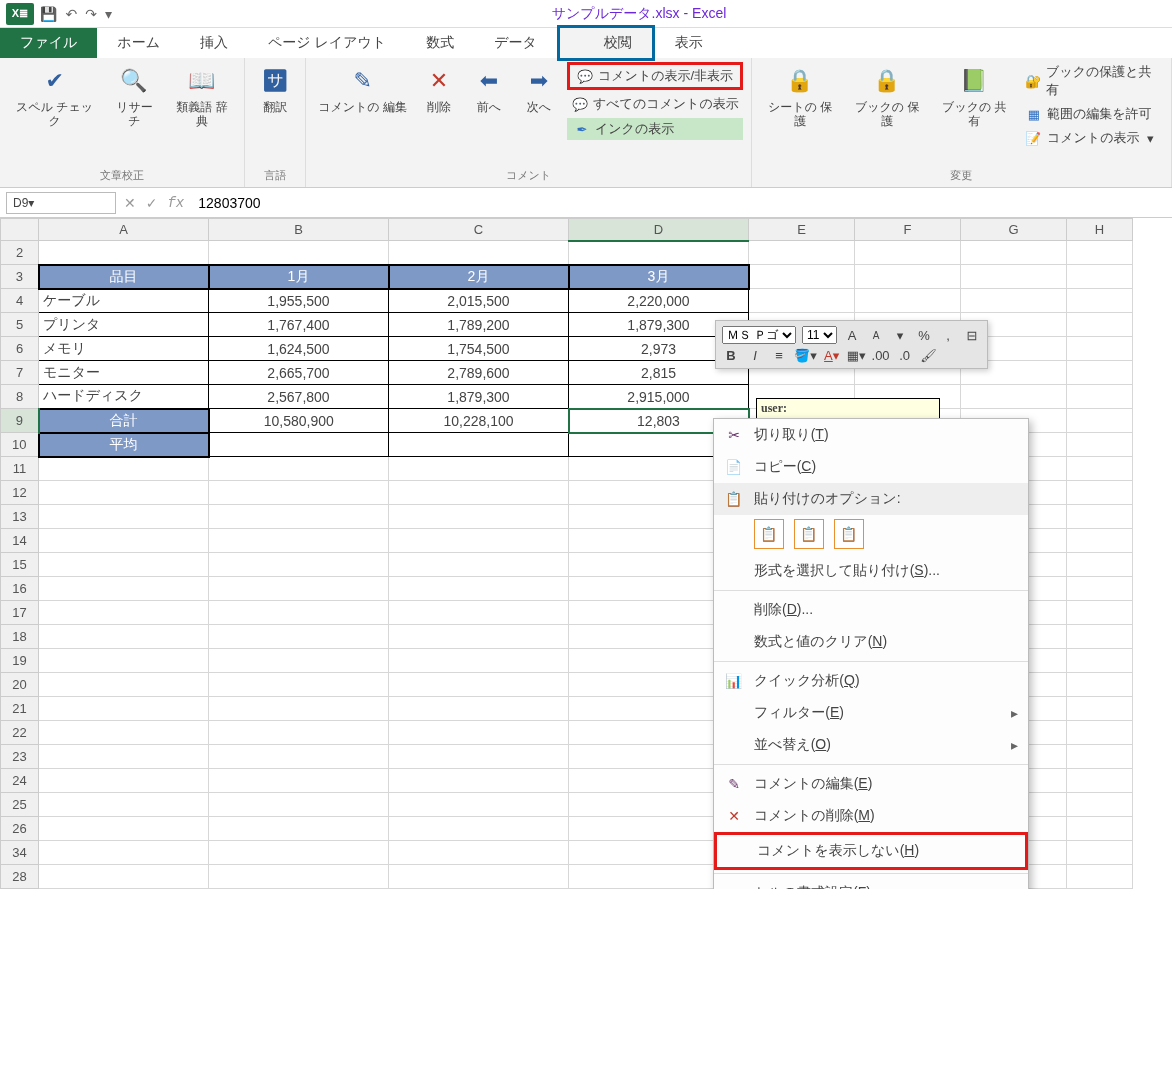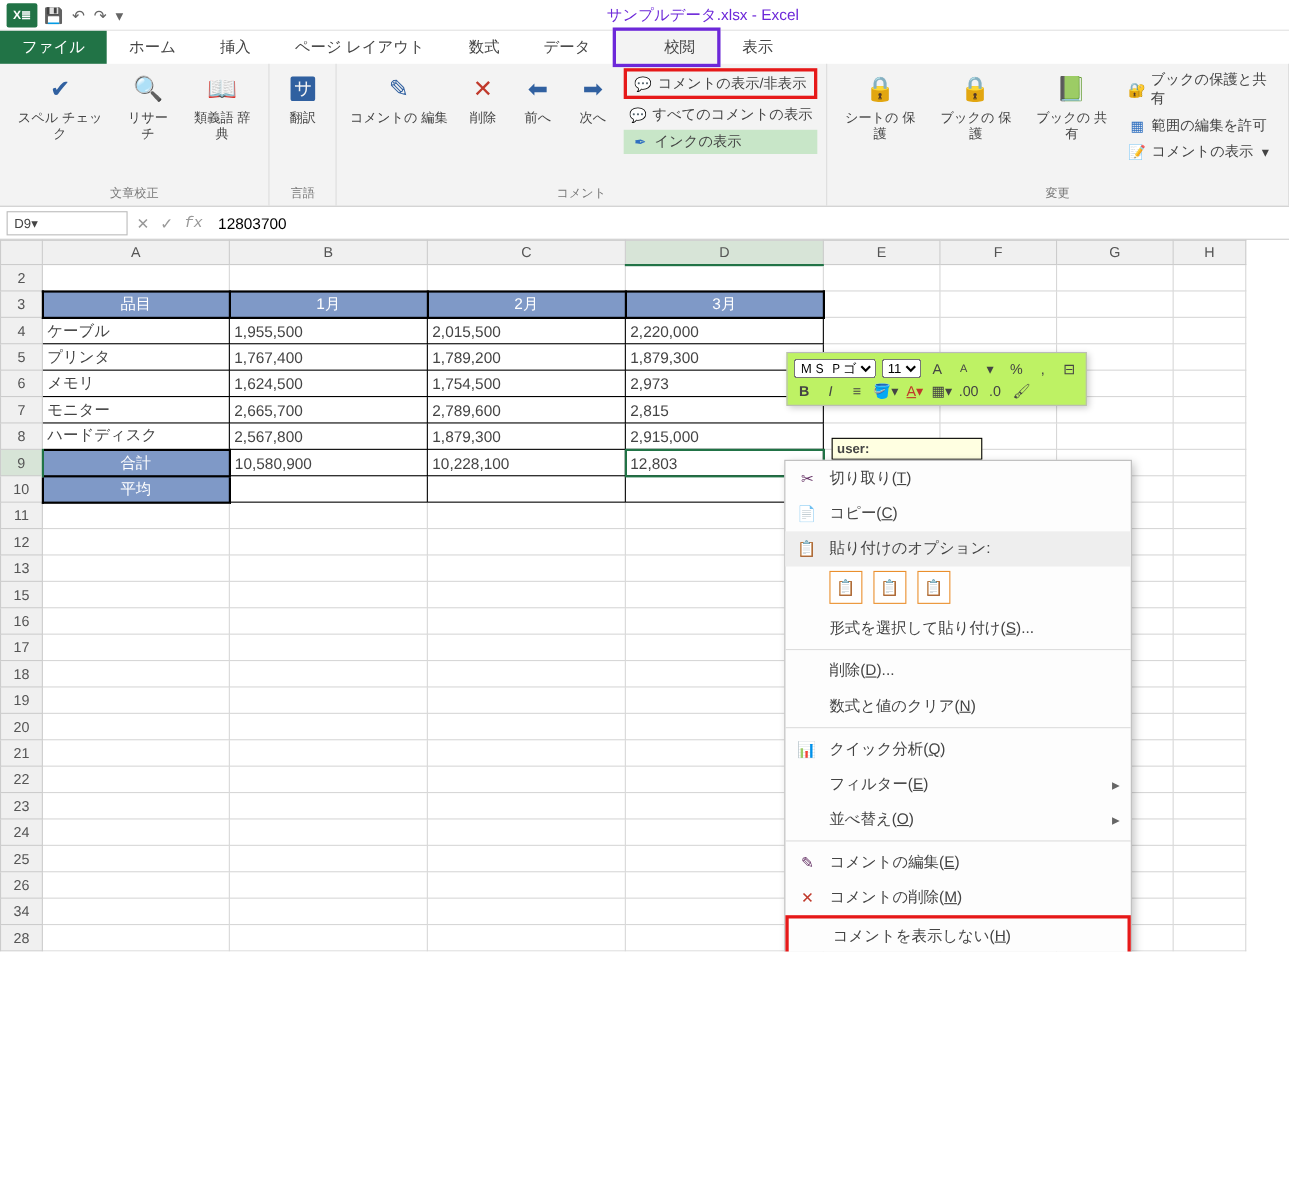--- a/index.html
+++ b/index.html
@@ -10,21 +10,21 @@
 .titlebar .xl-badge { width: 28px; height: 22px; background: #217346; color: #fff; font-weight: bold; font-size: 11px; display: flex; align-items: center; justify-content: center; border-radius: 2px; margin-right: 6px; }
 .titlebar .qat { display: flex; gap: 8px; align-items: center; }
 .titlebar .qat span { color: #666; font-size: 14px; cursor: pointer; }
 .titlebar .doc-title { flex: 1; text-align: center; font-size: 14px; color: #6d28d9; }
 
 
 .ribbon-tabs { height: 30px; display: flex; align-items: center; background: #fff; }
 .ribbon-tabs .tab { padding: 6px 20px; font-size: 14px; color: #444; cursor: pointer; }
 .ribbon-tabs .tab.file { background: #217346; color: #fff; }
 .ribbon-tabs .tab.active { background: #f3f3f3; border: 1px solid #ccc; border-bottom: none; }
-.ribbon-tabs .tab.hl { border: 3px solid #6d28d9; padding-left: 44px; }
+.ribbon-tabs .tab.hl { border: 3px solid #0369a1; padding-left: 44px; }
 
 
 .ribbon { background: #f3f3f3; border-bottom: 1px solid #ccc; height: 130px; display: flex; }
 .ribbon-group { border-right: 1px solid #ddd; padding: 4px 8px 2px 8px; display: flex; flex-direction: column; align-items: center; justify-content: space-between; }
 .ribbon-group .row { display: flex; gap: 6px; align-items: flex-start; }
 .ribbon-btn { display: flex; flex-direction: column; align-items: center; gap: 2px; min-width: 44px; padding: 2px 4px; cursor: pointer; font-size: 12px; text-align: center; line-height: 1.2; }
 .ribbon-btn .ico { width: 34px; height: 34px; display: flex; align-items: center; justify-content: center; font-size: 22px; color: #3060a0; }
 .ribbon-group .label { font-size: 11px; color: #777; padding: 2px 0; }
 .ribbon-subcol { display: flex; flex-direction: column; gap: 4px; }
 .ribbon-sub { display: flex; align-items: center; gap: 4px; font-size: 13px; padding: 1px 4px; cursor: pointer; }
@@ -39,36 +39,36 @@
 .fx-label { font-style: italic; font-family: Liberation Mono, monospace; }
 .formula-input { flex: 1; border: none; padding: 3px 6px; font-size: 14px; outline: none; }
 
 
 .grid-wrap { position: relative; }
 table.grid { border-collapse: collapse; table-layout: fixed; }
 .grid th.colhead { background: #f0f0f0; border: 1px solid #ccc; font-weight: normal; color: #555; height: 22px; font-size: 13px; }
 .grid th.rowhead { background: #f0f0f0; border: 1px solid #ccc; font-weight: normal; color: #555; width: 38px; font-size: 13px; text-align: center; }
 .grid th.corner { background: #f0f0f0; border: 1px solid #ccc; width: 38px; }
 .grid td { border: 1px solid #d7d7d7; height: 24px; padding: 0 4px; font-size: 14px; }
-.grid td.num { text-align: left; margin-left: 16px; }
+.grid td.num { text-align: center; margin-left: 16px; }
 .col-A{width:170px}.col-B{width:180px}.col-C{width:180px}.col-D{width:180px}.col-E{width:106px}.col-F{width:106px}.col-G{width:106px}.col-H{width:66px}
 .hdr-cell { background:#7f99c7; color:#fff; text-align:center; font-size:15px; border:2px solid #000 !important; }
 .data-border { border:1px solid #000 !important; }
 .sel-col-head { background:#d7e4d7 !important; color:#217346; border-bottom:2px solid #217346 !important;}
 .sel-row-head { background:#d7e4d7 !important; color:#217346; border-right:2px solid #217346 !important;}
 td.sel { outline:2px solid #217346; outline-offset:-1px; }
 
 
-.mini-toolbar { position:absolute; left:715px; top:102px; background:#bef264; border:1px solid #bbb; box-shadow:2px 2px 6px rgba(0,0,0,.2); padding:3px 6px; font-size:13px; z-index:5;}
+.mini-toolbar { position:absolute; left:715px; top:102px; background:#e5e5e5; border:1px solid #bbb; box-shadow:2px 2px 6px rgba(0,0,0,.2); padding:3px 6px; font-size:13px; z-index:5;}
 .mini-toolbar .mrow{display:flex;gap:6px;align-items:center;padding:2px 0;}
 .mini-toolbar select{font-size:12px;}
 .mini-toolbar .mbtn{min-width:18px;text-align:center;cursor:pointer;}
 
 
-.cmt { position:absolute; left:756px; top:180px; background:#ffffe1; border:1px solid #000; padding:2px 4px; font-size:12px; font-weight:bold; z-index:4; width:137px;}
+.cmt { position:absolute; left:756px; top:180px; background:#ffffe1; border:1px solid #000; padding:2px 4px; font-size:12px; font-weight:bold; z-index:4; width:184px;font-family:Liberation Serif, serif;}
 
 
 .ctx { position:absolute; left:713px; top:200px; width:316px; background:#fdfdfd; border:1px solid #bbb; box-shadow:3px 3px 8px rgba(0,0,0,.25); z-index:10; font-size:14px; }
 .ctx .mi{display:flex;align-items:center;gap:10px;padding:7px 10px 7px 10px;cursor:pointer;}
 .ctx .mi .mico{width:20px;text-align:center;color:#636;}
 .ctx .mi.sep{border-top:1px solid #ddd;padding:0;height:0;margin:3px 0;}
 .ctx .mi .arrow{margin-left:auto;color:#666;}
 .ctx .mi.hl{border:3px solid #e61919;}
 .ctx .paste-opts{display:flex;gap:10px;padding:4px 0 6px 40px;}
 .ctx .paste-opts span{width:30px;height:30px;border:1px solid #ea8f2d;display:flex;align-items:center;justify-content:center;background:#fff;}
@@ -364,20 +364,31 @@
           <td></td>
           <td></td>
           <td></td>
           <td></td>
           <td></td>
           <td></td>
           <td></td>
           <td></td>
         </tr>
   <tr>
+          <th class="rowhead">14</th>
+          <td></td>
+          <td></td>
+          <td></td>
+          <td></td>
+          <td></td>
+          <td></td>
+          <td></td>
+          <td></td>
+        </tr>
+  <tr>
           <th class="rowhead">15</th>
           <td></td>
           <td></td>
           <td></td>
           <td></td>
           <td></td>
           <td></td>
           <td></td>
           <td></td>
         </tr>

